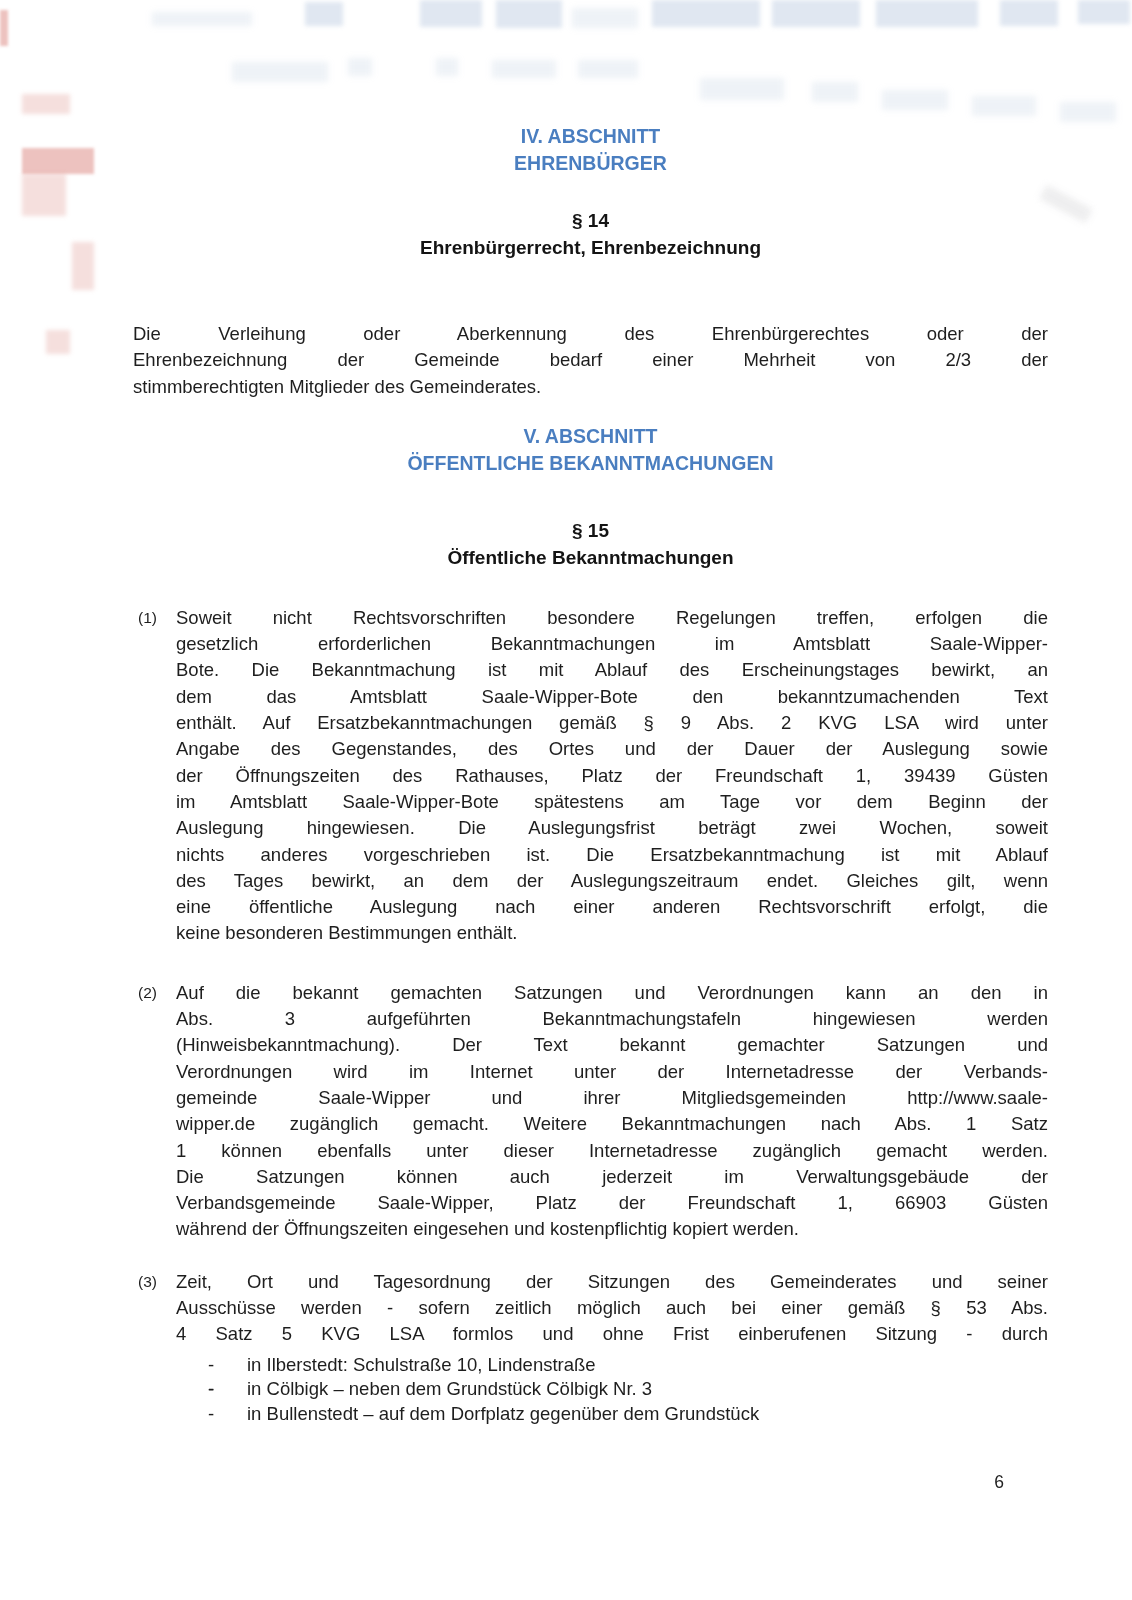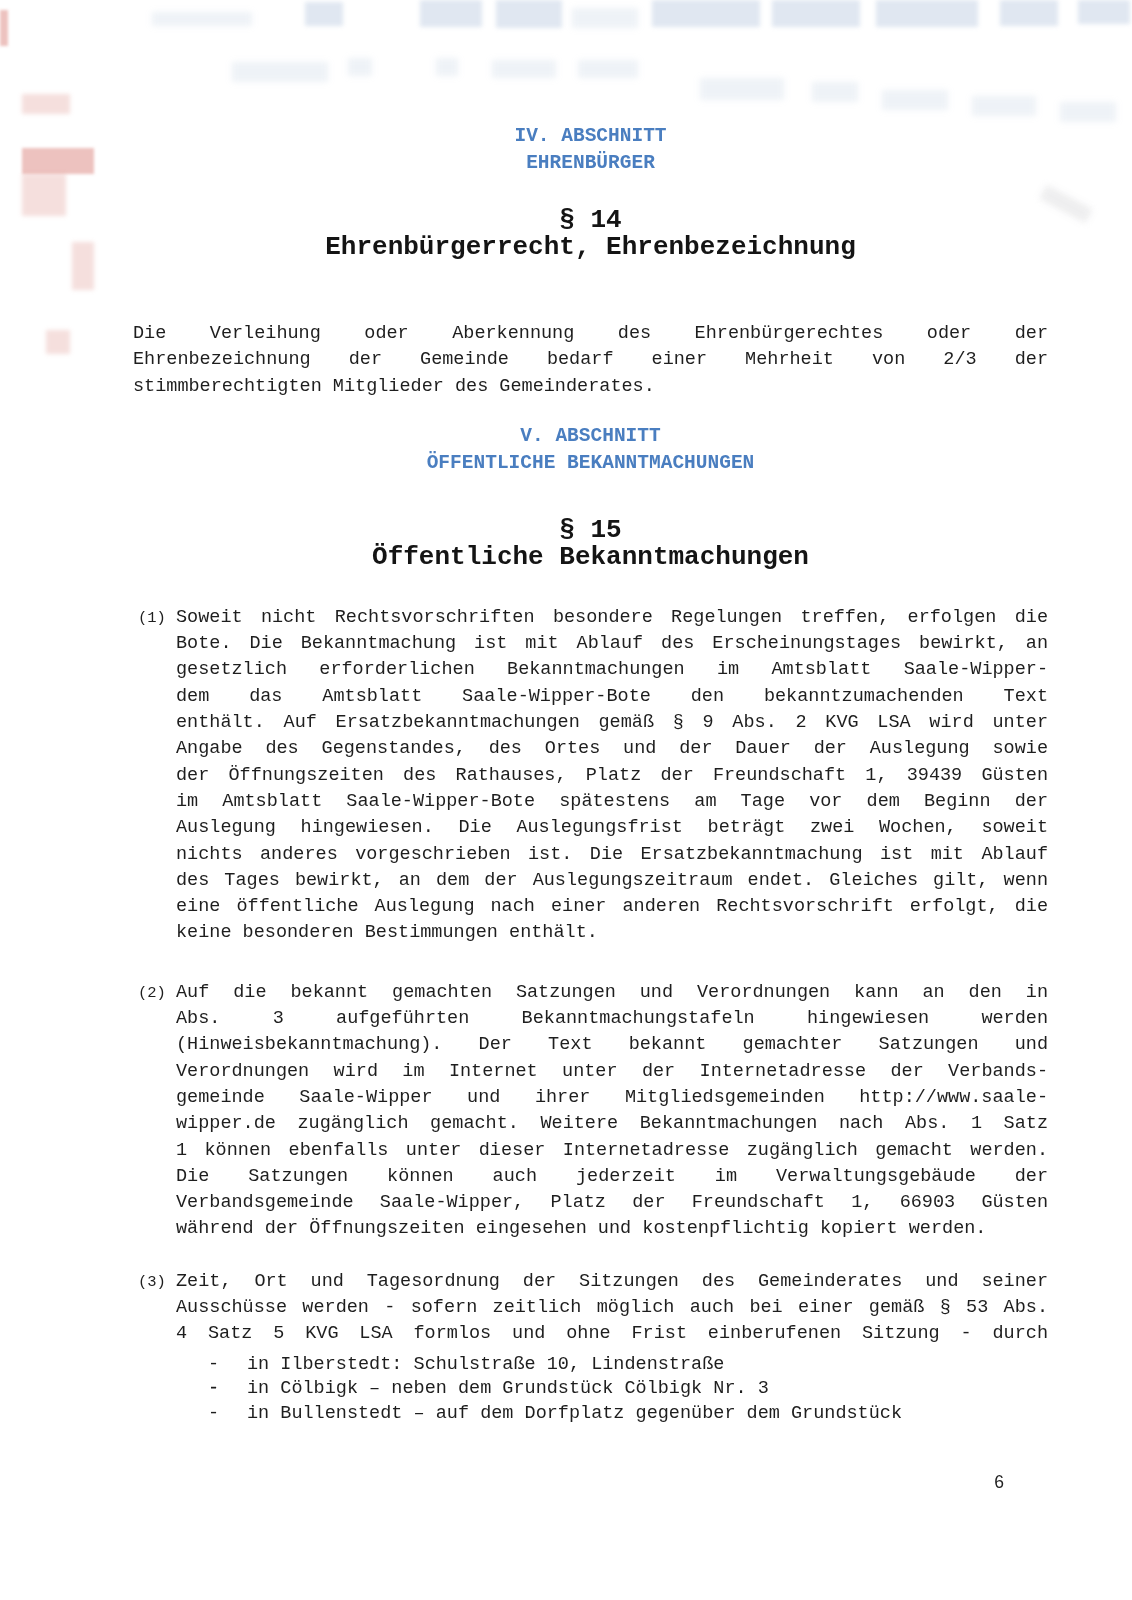--- a/index.html
+++ b/index.html
@@ -20,29 +20,28 @@
   .a-blue{background:rgba(143,168,203,0.28);filter:blur(2px);}
   .a-blue2{background:rgba(150,173,206,0.16);filter:blur(3px);}
   .a-red{background:rgba(214,120,114,0.45);filter:blur(1.5px);}
   .a-red2{background:rgba(219,140,134,0.28);filter:blur(2px);}
   .a-gray{background:rgba(160,160,165,0.18);filter:blur(3px);transform:rotate(28deg);}
 
   .content{
     position:absolute;inset:0;
     padding:0 84px 0 133px;
     box-sizing:border-box;
-    font-family:Liberation Mono, monospace;
   }
   .sec-heading{
     font-size:19.5px;font-weight:bold;line-height:27px;
     color:var(--heading-blue);
     text-align:center;
   }
   .para-heading{
-    font-size:26px;font-weight:bold;line-height:27px;
+    font-size:19px;font-weight:bold;line-height:27px;
     color:#141414;
     text-align:center;
   }
   .m-sec4{margin-top:123px;}
   .m-p14{margin-top:30px;}
   .m-intro{margin-top:60px;}
   .m-sec5{margin-top:23px;}
   .m-p15{margin-top:40px;}
   .m-i1{margin-top:34px;}
   .m-i2{margin-top:33px;}
@@ -142,22 +141,22 @@
 
     <div class="para-heading m-p15">
       <div>§ 15</div>
       <div>Öffentliche Bekanntmachungen</div>
     </div>
 
     <div class="numbered m-i1">
       <span class="marker">(1)</span>
       <div class="jlines">
           <div class="jline">Soweit nicht Rechtsvorschriften besondere Regelungen treffen, erfolgen die</div>
+          <div class="jline">gesetzlich erforderlichen Bekanntmachungen im Amtsblatt Saale-Wipper-</div>
           <div class="jline">Bote. Die Bekanntmachung ist mit Ablauf des Erscheinungstages bewirkt, an</div>
-          <div class="jline">gesetzlich erforderlichen Bekanntmachungen im Amtsblatt Saale-Wipper-</div>
           <div class="jline">dem das Amtsblatt Saale-Wipper-Bote den bekanntzumachenden Text</div>
           <div class="jline">enthält. Auf Ersatzbekanntmachungen gemäß § 9 Abs. 2 KVG LSA wird unter</div>
           <div class="jline">Angabe des Gegenstandes, des Ortes und der Dauer der Auslegung sowie</div>
           <div class="jline">der Öffnungszeiten des Rathauses, Platz der Freundschaft 1, 39439 Güsten</div>
           <div class="jline">im Amtsblatt Saale-Wipper-Bote spätestens am Tage vor dem Beginn der</div>
           <div class="jline">Auslegung hingewiesen. Die Auslegungsfrist beträgt zwei Wochen, soweit</div>
           <div class="jline">nichts anderes vorgeschrieben ist. Die Ersatzbekanntmachung ist mit Ablauf</div>
           <div class="jline">des Tages bewirkt, an dem der Auslegungszeitraum endet. Gleiches gilt, wenn</div>
           <div class="jline">eine öffentliche Auslegung nach einer anderen Rechtsvorschrift erfolgt, die</div>
           <div class="jline last">keine besonderen Bestimmungen enthält.</div>

